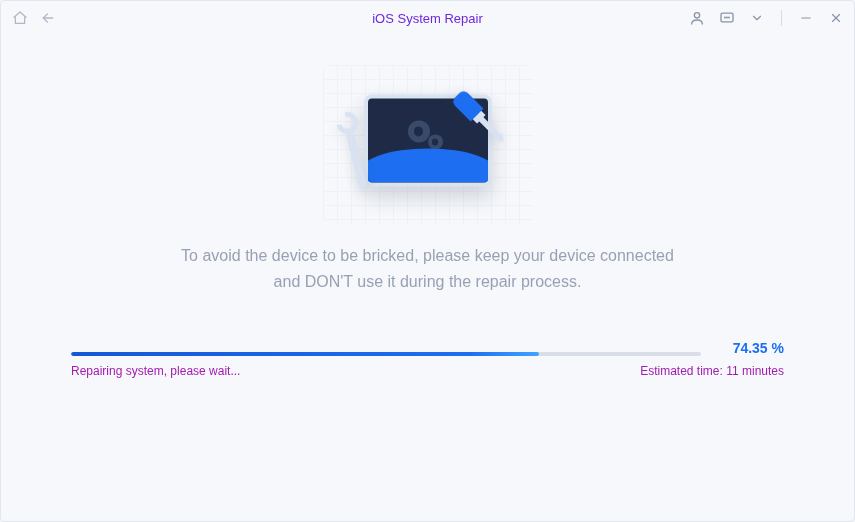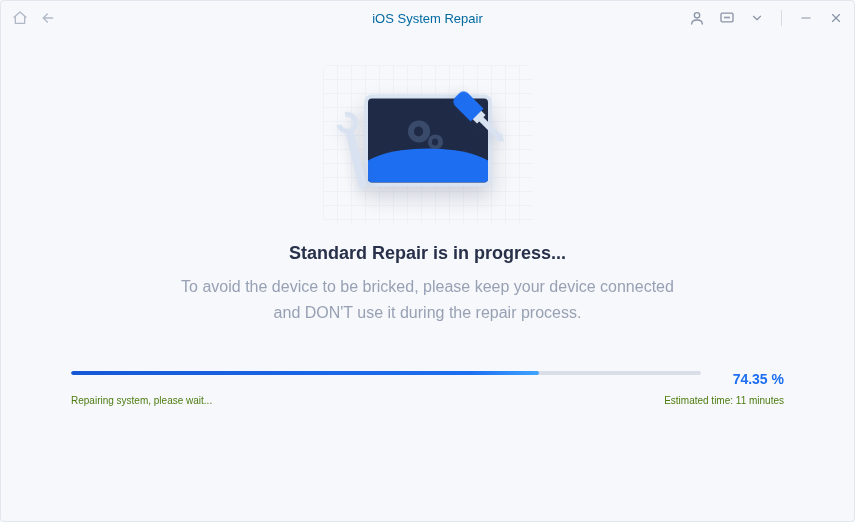--- a/index.html
+++ b/index.html
@@ -18,21 +18,21 @@
     height: 34px;
     display: flex;
     align-items: center;
     padding: 0 10px;
     position: relative;
   }
   .titlebar-left { display: flex; align-items: center; gap: 10px; }
   .titlebar-left .tb-btn { width:18px; height:18px; display:flex; align-items:center; justify-content:center; color:#b1b9c8; }
   .titlebar-title {
     position:absolute; left:0; right:0; text-align:center;
-    font-size:13px; color:#0369a1; pointer-events:none;
+    font-size:13px; color:#6d28d9; pointer-events:none;
   }
   .titlebar-right {
     margin-left:auto; display:flex; align-items:center; gap:14px;
   }
   .tb-icon { width:16px; height:16px; color:#8a93a6; display:flex; align-items:center; justify-content:center; }
   .tb-divider { width:1px; height:16px; background:#d6dbe5; margin:0 2px; }
   .content {
     padding: 30px 60px 0 60px;
     text-align:center;
   }
@@ -110,35 +110,35 @@
     width:0; height:0; border-left:8px solid #d8e2f1; border-top:5px solid transparent; border-bottom:5px solid transparent;
   }
   h1.main-title {
     font-size:18px; font-weight:700; color:#28304a; margin-bottom:10px;
   }
   .subtitle {
     font-size:16px; color:#98a1b4; line-height:1.6;
     max-width:520px; margin:0 auto 46px auto;
   }
   .progress-row {
-    display:flex; align-items:flex-start; gap:32px;
+    display:flex; align-items:flex-end; gap:32px;
     padding: 0 10px;
   }
   .progress-track {
     flex:1; height:4px; background:#d9dee8; border-radius:3px; position:relative; overflow:hidden;
   }
   .progress-fill {
     position:absolute; left:0; top:0; bottom:0;
     background: linear-gradient(90deg, #1558d6 0%, #1d6ef0 85%, #3fa4ff 100%);
     border-radius:3px;
   }
   .progress-pct { font-size:14px; font-weight:700; color:#1d6ef0; white-space:nowrap; }
   .progress-meta {
     display:flex; justify-content:space-between;
-    font-size:10px; color:#4d7c0f;
+    font-size:12px; color:#a21caf;
     padding: 8px 10px 0 10px;
   }
   svg { display:block; }
 </style>
 </head>
 <body>
 
 <div class="titlebar">
   <div class="titlebar-left">
     <div class="tb-btn">
@@ -203,21 +203,20 @@
         <div class="shaft"></div>
     </div>
     <div class="screwdriver">
       <div class="handle"></div>
         <div class="collar"></div>
         <div class="shaft"></div>
         <div class="tip"></div>
     </div>
   </div>
 
-  <h1 class="main-title">Standard Repair is in progress...</h1>
   <div class="subtitle">To avoid the device to be bricked, please keep your device connected and DON'T use it during the repair process.</div>
 
   <div class="progress-row">
     <div class="progress-track">
       <div class="progress-fill" style="width:74.35%"></div>
     </div>
     <div class="progress-pct">74.35 %</div>
   </div>
   <div class="progress-meta">
     <div>Repairing system, please wait...</div>

